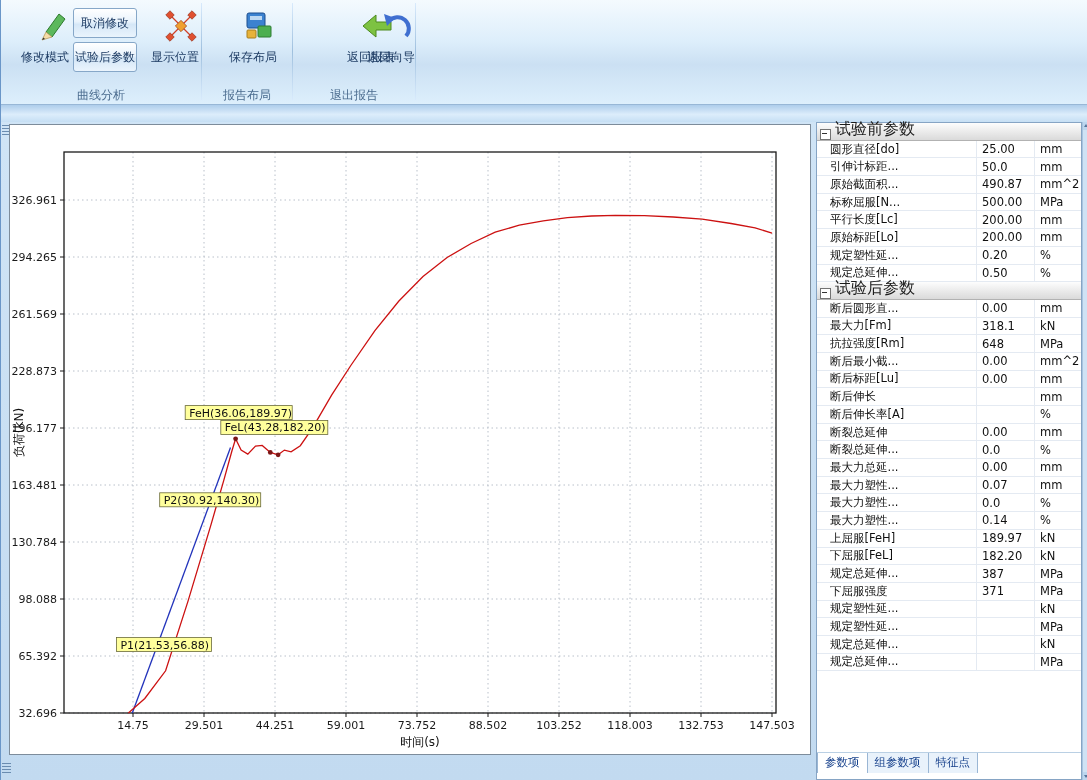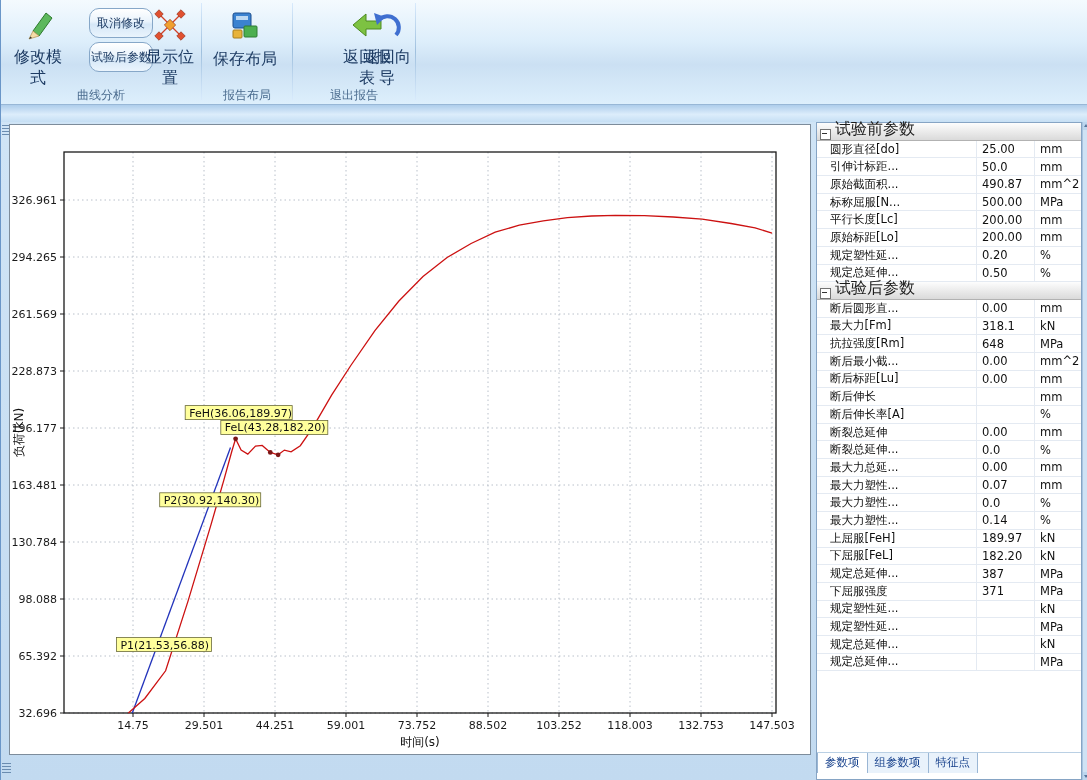--- a/index.html
+++ b/index.html
@@ -3,29 +3,29 @@
 <meta charset="utf-8">
 <style>
   html,body{margin:0;padding:0;}
   body{width:1087px;height:780px;font-family:"DejaVu Sans","Liberation Sans",sans-serif;overflow:hidden;}
   .app{position:relative;width:1087px;height:780px;background:linear-gradient(#d2e6f7,#c2daf0);border-left:1px solid #6a96c8;box-sizing:border-box;}
 
   
   .ribbon{position:absolute;left:0;top:0;width:100%;height:104px;
     background:linear-gradient(#f4fafe,#ddeefb 40%,#cbe0f3 62%,#ddeffc);
     border-bottom:1px solid #98b7d6;}
-  .bigbtn{position:absolute;display:flex;flex-direction:column;align-items:center;padding-top:5px;gap:3px;
-    font-size:16px;color:#1e3c64;border-radius:3px;cursor:pointer;text-align:center;}
+  .bigbtn{position:absolute;display:flex;flex-direction:column;align-items:flex-end;padding-top:5px;gap:3px;
+    font-size:12px;color:#1e3c64;border-radius:3px;cursor:pointer;text-align:center;}
   .b-modify{left:6px;top:3px;width:62px;height:80px;}
   .b-showpos{left:140px;top:3px;width:58px;height:80px;}
   .b-savelayout{left:212px;top:3px;width:64px;height:80px;}
   .b-backreport{left:298px;top:3px;width:56px;height:80px;margin-left:40px;}
   .b-backwizard{left:358px;top:3px;width:56px;height:80px;}
   .bigbtn .icon{height:38px;display:flex;align-items:center;justify-content:center;}
-  .smallbtn{position:absolute;left:88px;width:62px;height:28px;border:1px solid #86a7c8;border-radius:10px;
+  .smallbtn{position:absolute;left:72px;width:62px;height:28px;border:1px solid #86a7c8;border-radius:3px;
     background:linear-gradient(#ffffff,#e9f3fc 45%,#d5e7f7 55%,#eaf4fd);
     font-size:12px;color:#1e3c64;display:flex;align-items:center;justify-content:center;cursor:pointer;}
   .b-cancel{top:8px;} .b-confirm{top:42px;}
   .grouplabel{position:absolute;top:87px;height:14px;font-size:12px;color:#4a6b8e;text-align:center;}
   .gl1{left:0;width:200px;} .gl2{left:202px;width:88px;} .gl3{left:292px;width:122px;}
   .gsep{position:absolute;top:3px;height:97px;width:1px;background:linear-gradient(#d8eafc,#9fc0de,#d8eafc);}
   .gs1{left:200px;} .gs2{left:291px;} .gs3{left:414px;}
 
   
   .band{position:absolute;top:105px;left:0;width:100%;height:17px;

